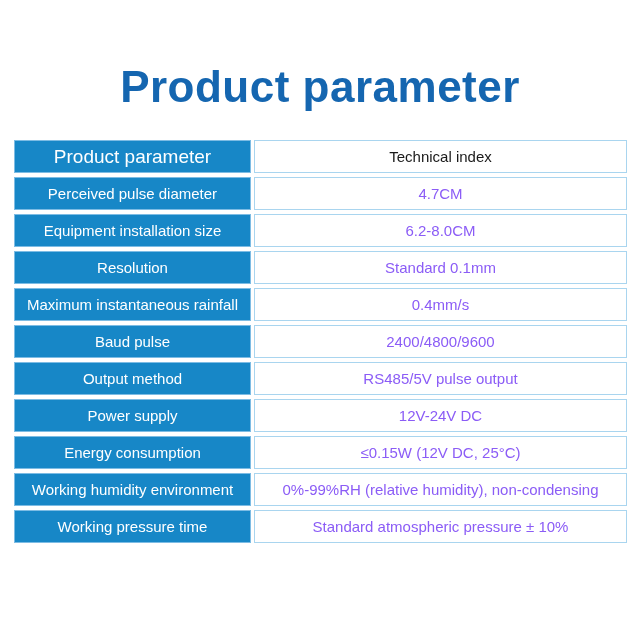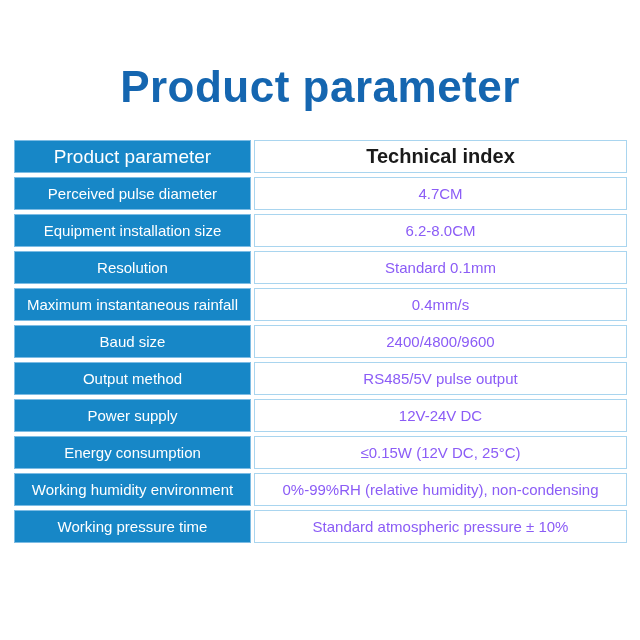--- a/index.html
+++ b/index.html
@@ -60,23 +60,22 @@
   .cell.value {
     flex: 1;
     background: #ffffff;
     color: #8b5cf6;
     font-size: 15px;
   }
   .row.header .cell.param {
     font-size: 19px;
   }
   .row.header .cell.value {
-    font-size: 20px;
+    font-size: 15px;
     color: #1a1a1a;
-    font-weight: bold;
   }
 </style>
 </head>
 <body>
 
 <h1 class="title">Product parameter</h1>
 
 <div class="spec-table">
   <div class="row header">
     <div class="cell param">Product parameter</div>
@@ -93,21 +92,21 @@
   </div>
   <div class="row">
     <div class="cell param">Resolution</div>
     <div class="cell value">Standard 0.1mm</div>
   </div>
   <div class="row">
     <div class="cell param">Maximum instantaneous rainfall</div>
     <div class="cell value">0.4mm/s</div>
   </div>
   <div class="row">
-    <div class="cell param">Baud size</div>
+    <div class="cell param">Baud pulse</div>
     <div class="cell value">2400/4800/9600</div>
   </div>
   <div class="row">
     <div class="cell param">Output method</div>
     <div class="cell value">RS485/5V pulse output</div>
   </div>
   <div class="row">
     <div class="cell param">Power supply</div>
     <div class="cell value">12V-24V DC</div>
   </div>

